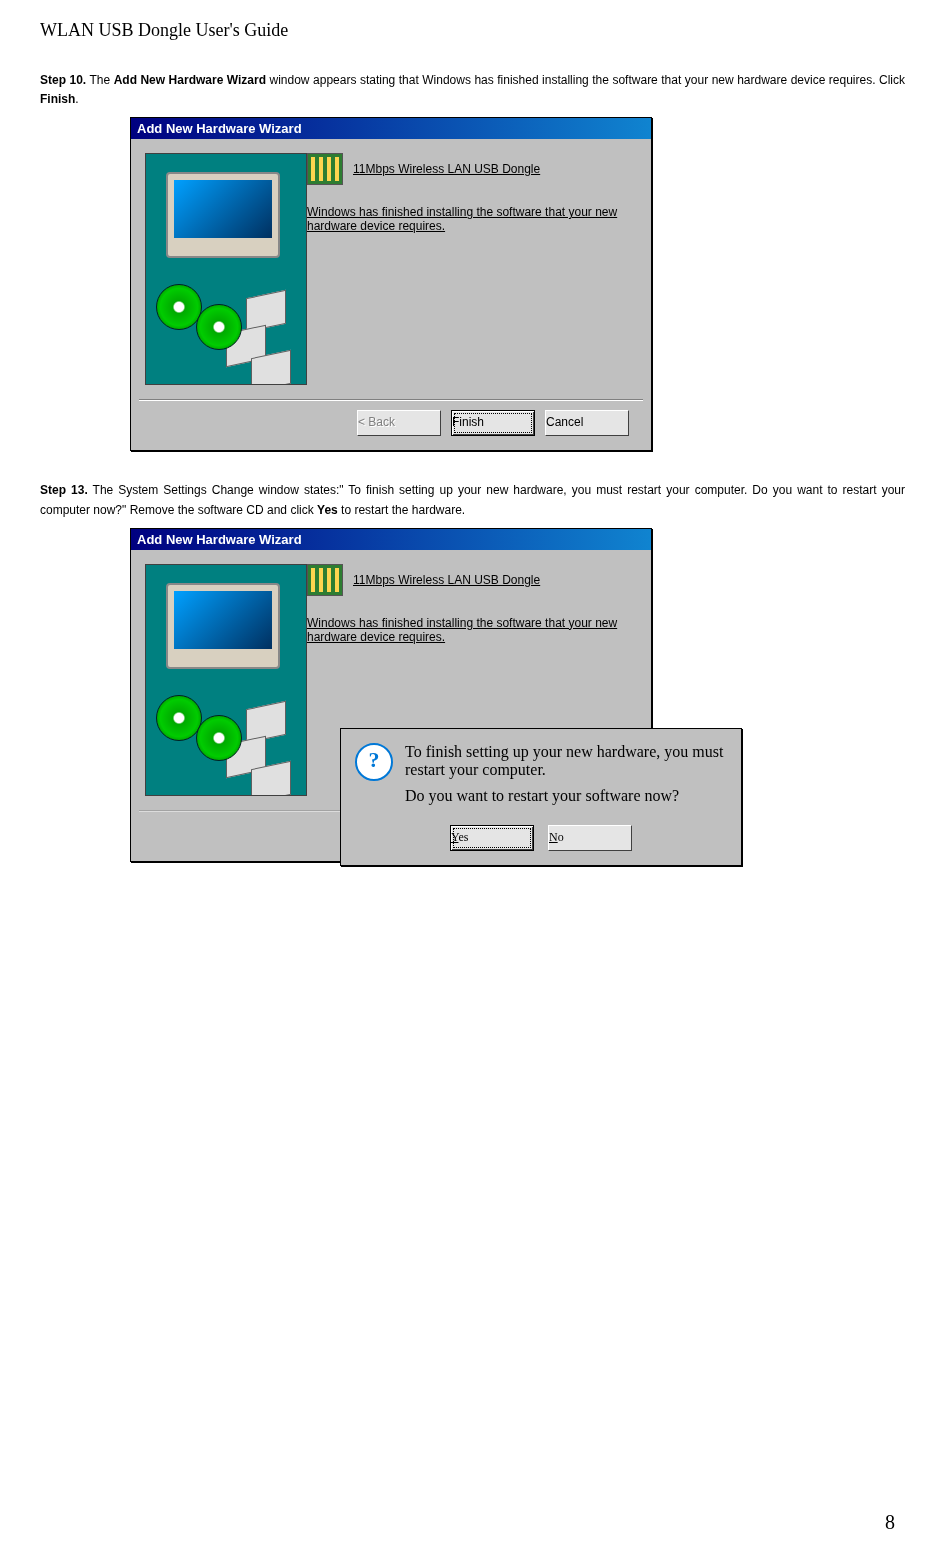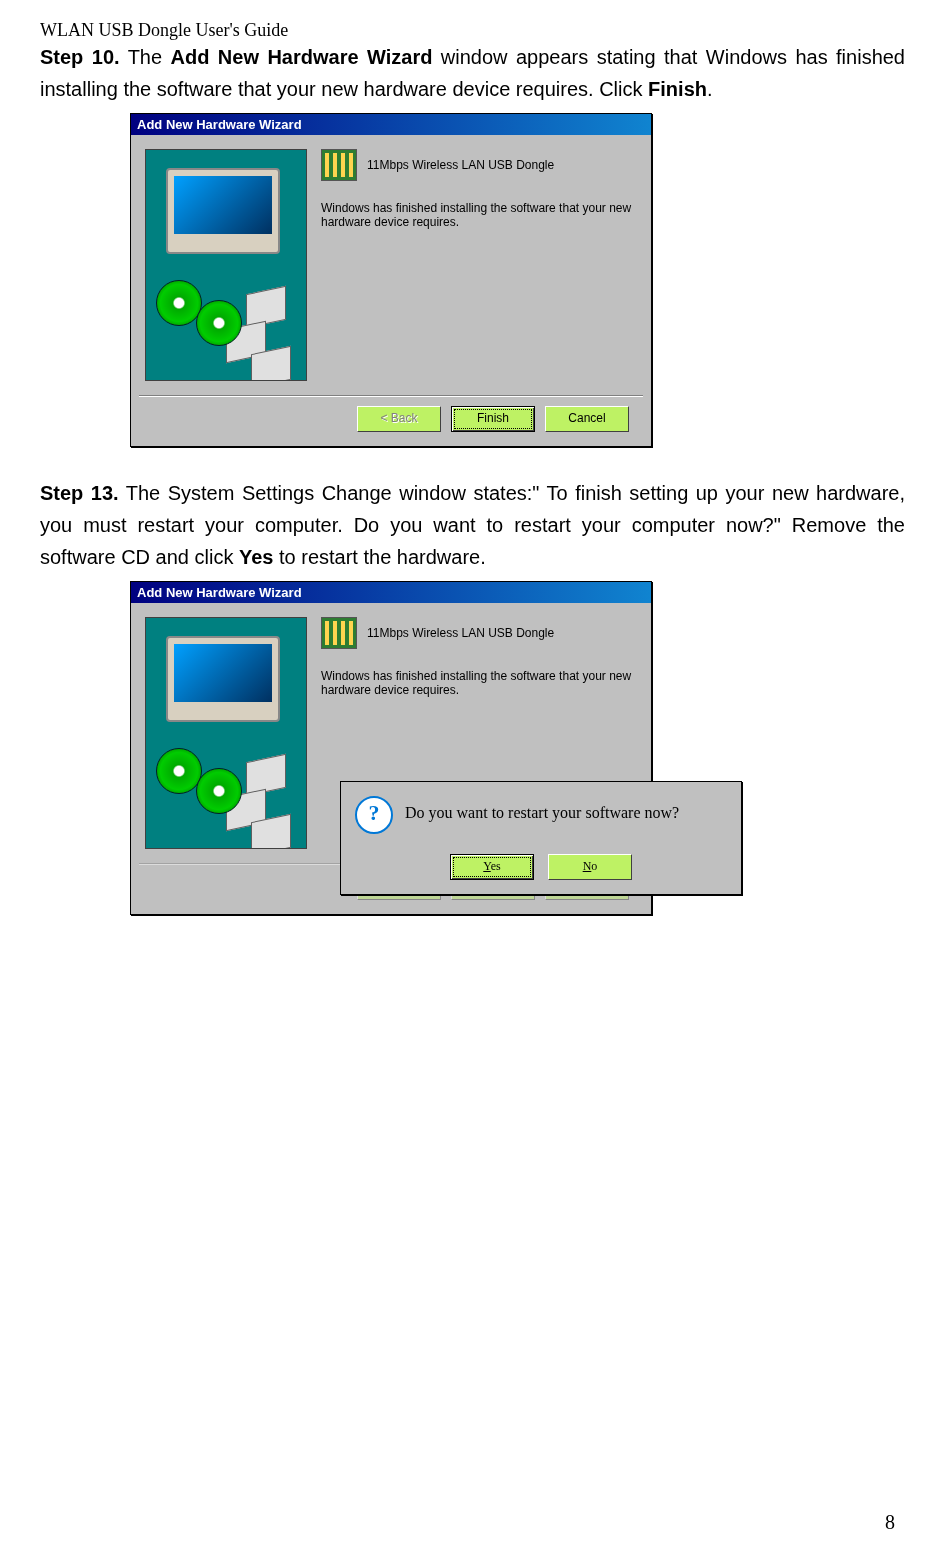--- a/index.html
+++ b/index.html
@@ -10,24 +10,25 @@
     width: 945px;
   }
   .page {
     padding: 20px 40px 40px 40px;
     box-sizing: border-box;
     position: relative;
     min-height: 1564px;
   }
   .header-text {
     font-size: 18px;
+    margin-bottom: 30px;
   }
   .step-block {
     font-family: Arial, Helvetica, sans-serif;
-    font-size: 20px;
+    font-size: 12px;
     line-height: 1.6;
     text-align: justify;
     margin-bottom: 8px;
   }
   .step-label {
     font-weight: bold;
     display: inline;
   }
   .bold { font-weight: bold; }
   .screenshot-wrap {
@@ -61,21 +62,21 @@
     line-height: 12px;
     text-align: center;
     border: 1px solid #fff;
     border-right-color: #404040;
     border-bottom-color: #404040;
     font-weight: bold;
   }
   .dialog-body {
     display: flex;
     padding: 14px;
-    gap: 14px;
+    text-decoration: underline;
   }
   .left-art {
     width: 160px;
     height: 230px;
     background: #008080;
     border: 1px solid #404040;
     position: relative;
     overflow: hidden;
   }
   .monitor {
@@ -138,26 +139,26 @@
     padding: 10px 14px 14px 14px;
   }
   .button-row.sep {
     border-top: 1px solid #808080;
     box-shadow: inset 0 1px 0 #fff;
     margin: 0 8px;
   }
   .win-btn {
     min-width: 82px;
     height: 24px;
-    background: #bef264;
+    background: #e5e5e5;
     border: 1px solid #fff;
     border-right-color: #404040;
     border-bottom-color: #404040;
     font-size: 12px;
-    text-align: center;
+    text-align: left;
     line-height: 22px;
   }
   .win-btn.disabled { color: #808080; text-shadow: 1px 1px 0 #fff; }
   .win-btn.focus {
     border: 1px solid #000;
     box-shadow: inset 1px 1px 0 #fff, inset -1px -1px 0 #404040;
     outline: 1px dotted #000;
     outline-offset: -4px;
   }
   .red-highlight { box-shadow: 0 0 0 2px #ff0000; }
@@ -279,20 +280,21 @@
           <div class="win-btn disabled">&lt; Back</div>
           <div class="win-btn">Finish</div>
           <div class="win-btn">Cancel</div>
         </div>
       </div>
 
       <div class="inner-dialog">
         <div class="inner-body">
           <div class="q-icon">?</div>
           <div>
+            <div>To finish setting up your new hardware, you must restart your computer.</div>
             <div style="height:8px"></div>
             <div>Do you want to restart your software now?</div>
           </div>
         </div>
         <div class="inner-btn-row">
           <div class="win-btn focus red-highlight"><u>Y</u>es</div>
           <div class="win-btn"><u>N</u>o</div>
         </div>
       </div>
     </div>

